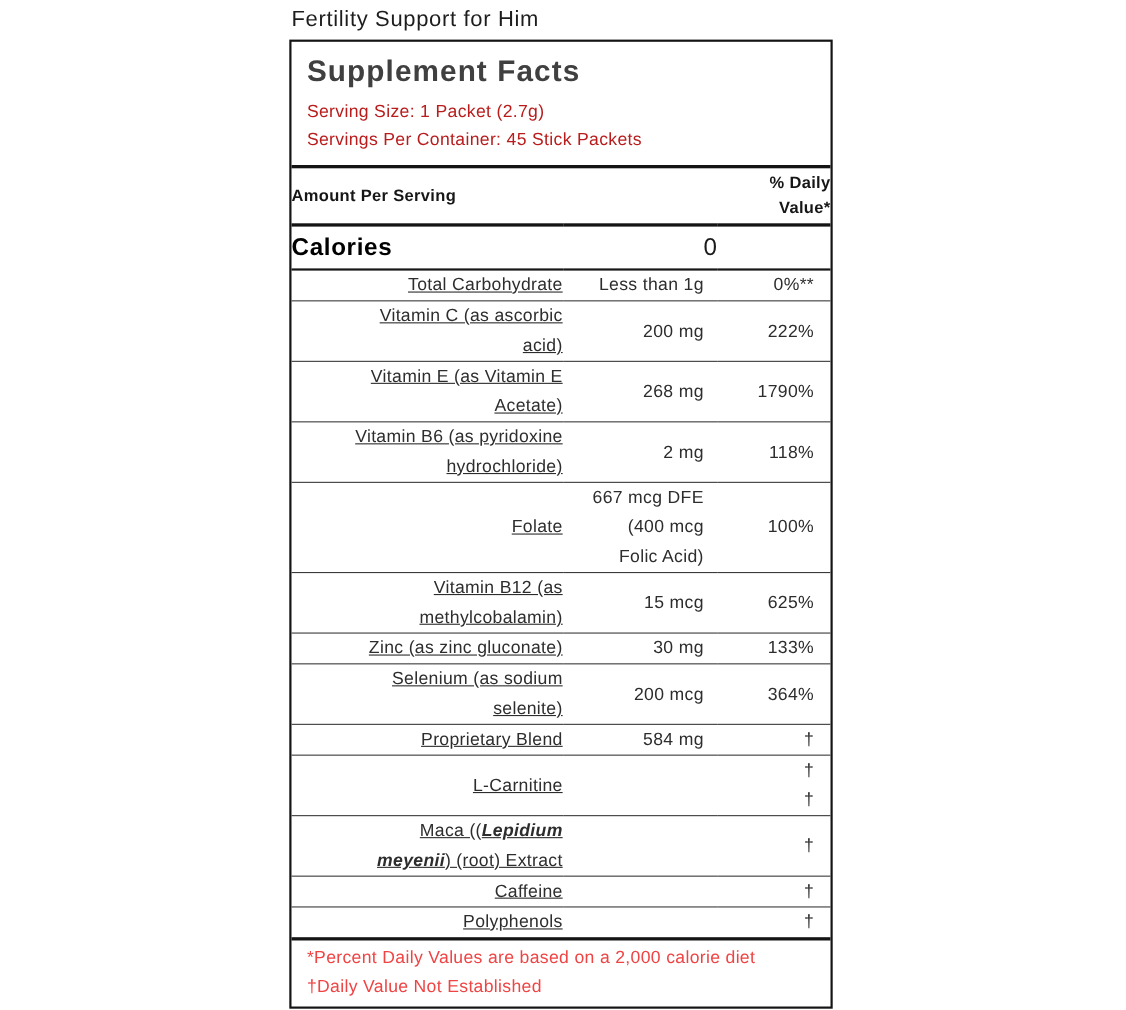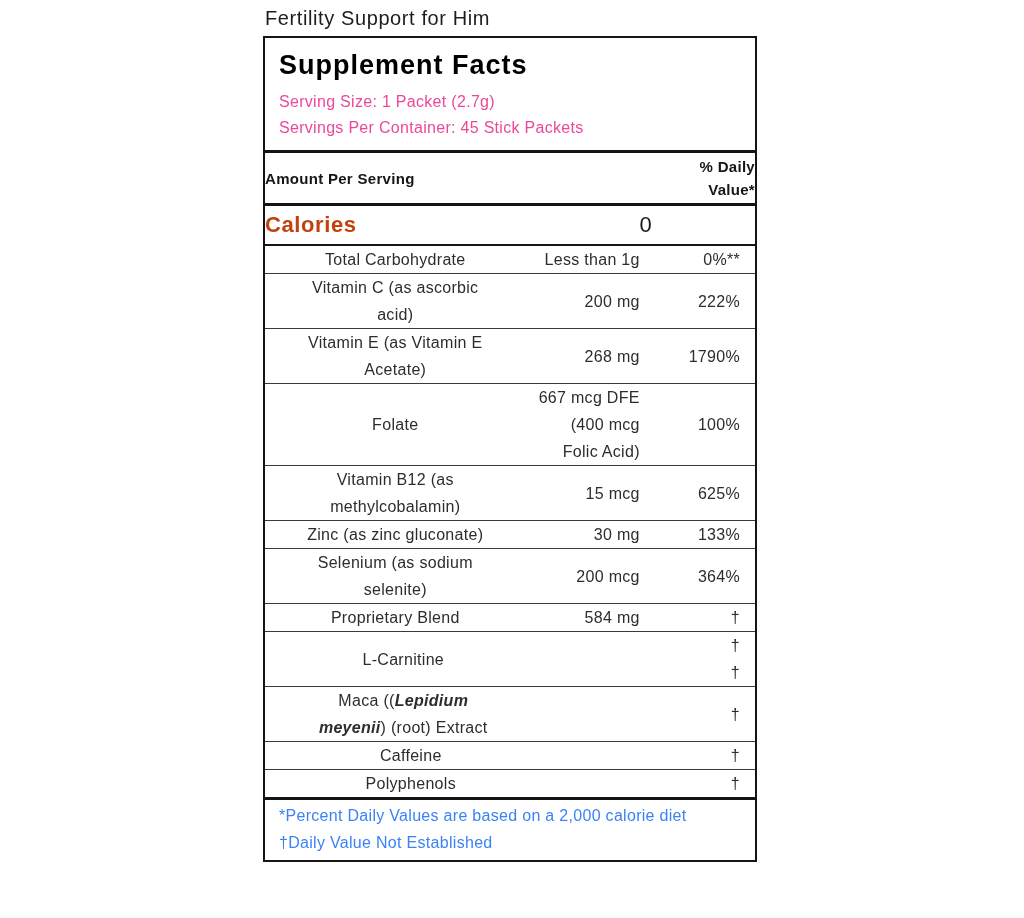--- a/index.html
+++ b/index.html
@@ -32,30 +32,30 @@
     border: 2.5px solid #141414;
     background: #ffffff;
   }
   .panel-header {
     padding: 8px 14px 9px 14px;
     border-bottom: 3px solid #141414;
   }
   .panel-title {
     font-size: 27px;
     font-weight: 700;
-    color: #000000;
+    color: #404040;
     letter-spacing: 1px;
     line-height: 38px;
     margin-bottom: 5px;
   }
   .serving-line {
     font-size: 16px;
     letter-spacing: 0.3px;
     line-height: 26px;
-    color: #ec4899;
+    color: #b91c1c;
   }
   table.facts {
     width: 100%;
     border-collapse: collapse;
     table-layout: fixed;
   }
   col.c-name { width: 246px; }
   col.c-amt  { width: 140px; }
   col.c-dv   { width: 103px; }
   tr.col-header-row { border-bottom: 3px solid #141414; }
@@ -71,56 +71,56 @@
   th.h-name { text-align: left; padding-left: 14px; }
   th.h-dv   { text-align: right; padding-right: 15px; white-space: pre-line; }
   tr.calories-row { border-bottom: 2.5px solid #161616; }
   tr.calories-row td {
     padding: 6px 0;
     vertical-align: middle;
   }
   td.cal-label {
     font-size: 22px;
     font-weight: 700;
-    color: #c2410c;
+    color: #000000;
     letter-spacing: 0.6px;
     padding-left: 14px;
   }
   td.cal-value {
     font-size: 22px;
     font-weight: 500;
     color: #1a1a1a;
     text-align: right;
     padding-right: 12px;
   }
   tbody.rows tr { border-bottom: 1.5px solid #3a3a3a; }
   tbody.rows tr:last-child { border-bottom: none; padding-left: 20px; }
   tbody.rows td {
     font-size: 16px;
     letter-spacing: 0.3px;
     line-height: 27px;
     vertical-align: middle;
     white-space: pre-line;
     color: #2d2d2d;
   }
-  td.name { text-align: center; padding-left: 14px; }
+  td.name { text-align: right; padding-left: 14px; text-decoration: underline; }
   td.name.ind1 { padding-left: 30px; }
   td.name.ind2 { padding-left: 45px; }
   td.amt { text-align: right; padding-right: 12px; }
   td.dv  { text-align: right; padding-right: 15px; }
   .sci { font-style: italic; font-weight: 700; }
   .footnotes {
     border-top: 3px solid #141414;
     padding: 2px 14px 4px 14px;
   }
   .footnote {
     font-size: 16px;
     letter-spacing: 0.3px;
     line-height: 27px;
-    color: #3b82f6;
+    color: #ef4444;
   }
 </style>
 </head>
 <body>
 
 <div class="page">
   <div class="wrap">
 
     <div class="product-title">Fertility Support for Him</div>
 
@@ -163,20 +163,26 @@
               <td class="amt">200 mg</td>
               <td class="dv">222%</td>
             </tr>
             <tr>
               <td class="name ind0">Vitamin E (as Vitamin E
 Acetate)</td>
               <td class="amt">268 mg</td>
               <td class="dv">1790%</td>
             </tr>
             <tr>
+              <td class="name ind0">Vitamin B6 (as pyridoxine
+hydrochloride)</td>
+              <td class="amt">2 mg</td>
+              <td class="dv">118%</td>
+            </tr>
+            <tr>
               <td class="name ind0">Folate</td>
               <td class="amt">667 mcg DFE
 (400 mcg
 Folic Acid)</td>
               <td class="dv">100%</td>
             </tr>
             <tr>
               <td class="name ind0">Vitamin B12 (as
 methylcobalamin)</td>
               <td class="amt">15 mcg</td>

